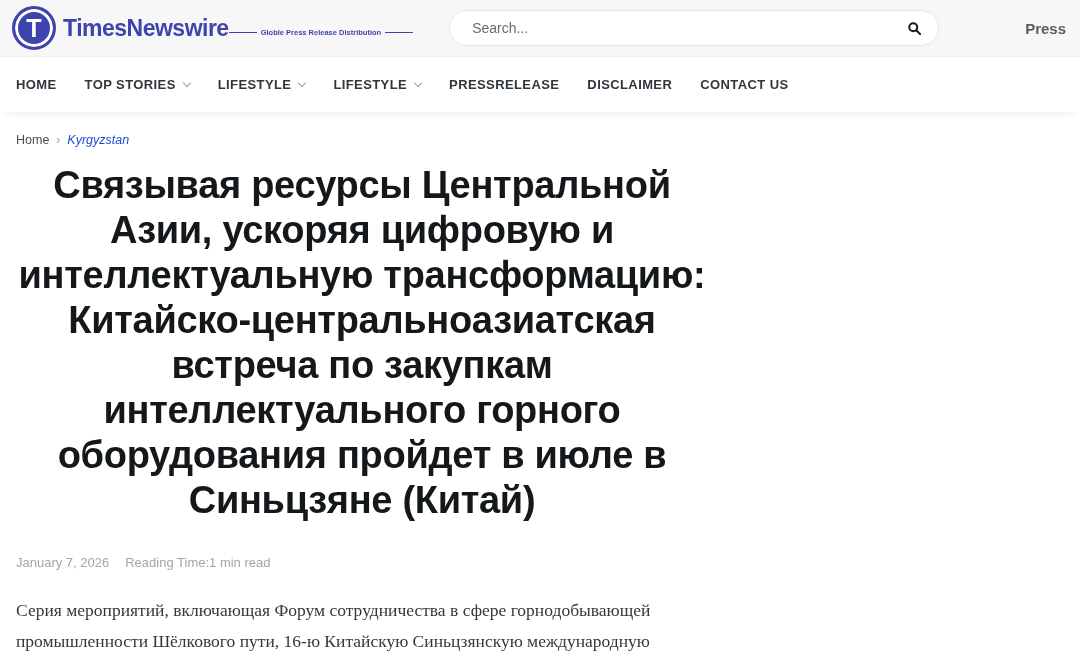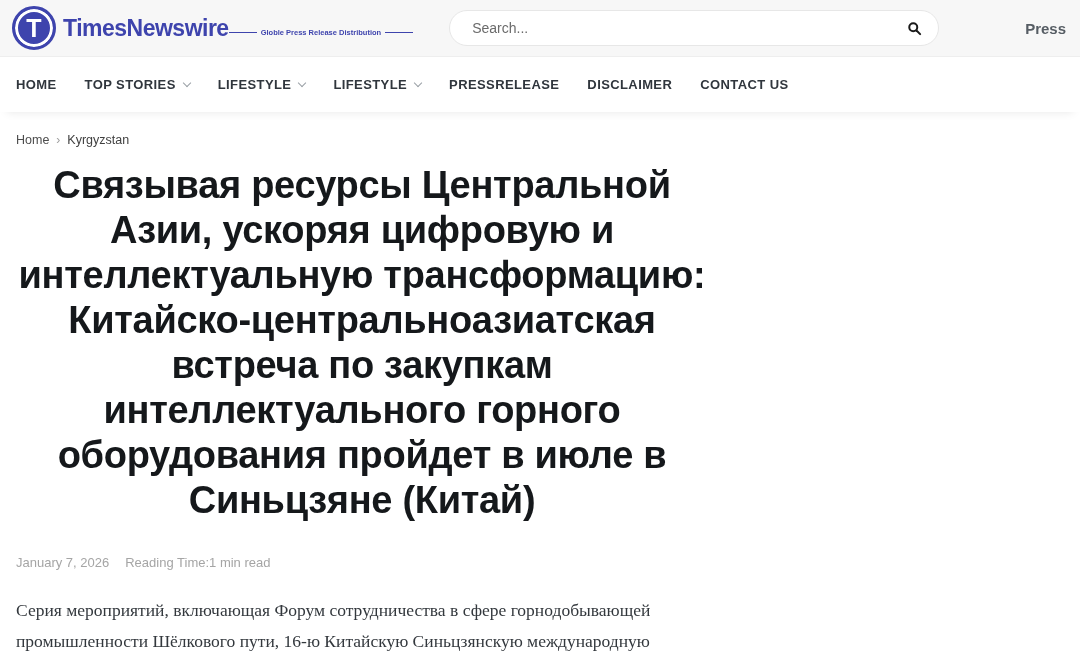--- a/index.html
+++ b/index.html
@@ -60,21 +60,21 @@
     display:inline-block; width:6px; height:6px;
     border-right:1.6px solid #9aa0a6; border-bottom:1.6px solid #9aa0a6;
     transform:rotate(45deg); margin-left:8px; margin-top:-3px;
   }
 
   
   .article-page { padding:21px 16px 0 16px; background:#ffffff; }
   .breadcrumb { font-size:12.5px; color:#9e9e9e; display:flex; align-items:center; }
   .crumb-home { color:#4d4d4d; text-decoration:none; cursor:pointer; }
   .crumb-sep { margin:0 7px; color:#9e9e9e; font-size:12px; }
-  .crumb-current { color:#404040; }
+  .crumb-current { color:#1d4ed8;font-style:italic; }
 
   .article-title {
     margin-top:16px; max-width:692px;
     font-size:38px; line-height:45px; font-weight:700;
     letter-spacing:-0.3px; color:#15181b;text-align:center;
   }
 
   .article-meta { margin-top:32px; display:flex; align-items:center; gap:16px;
                   font-size:13px; color:#a5a5a5; }
 

